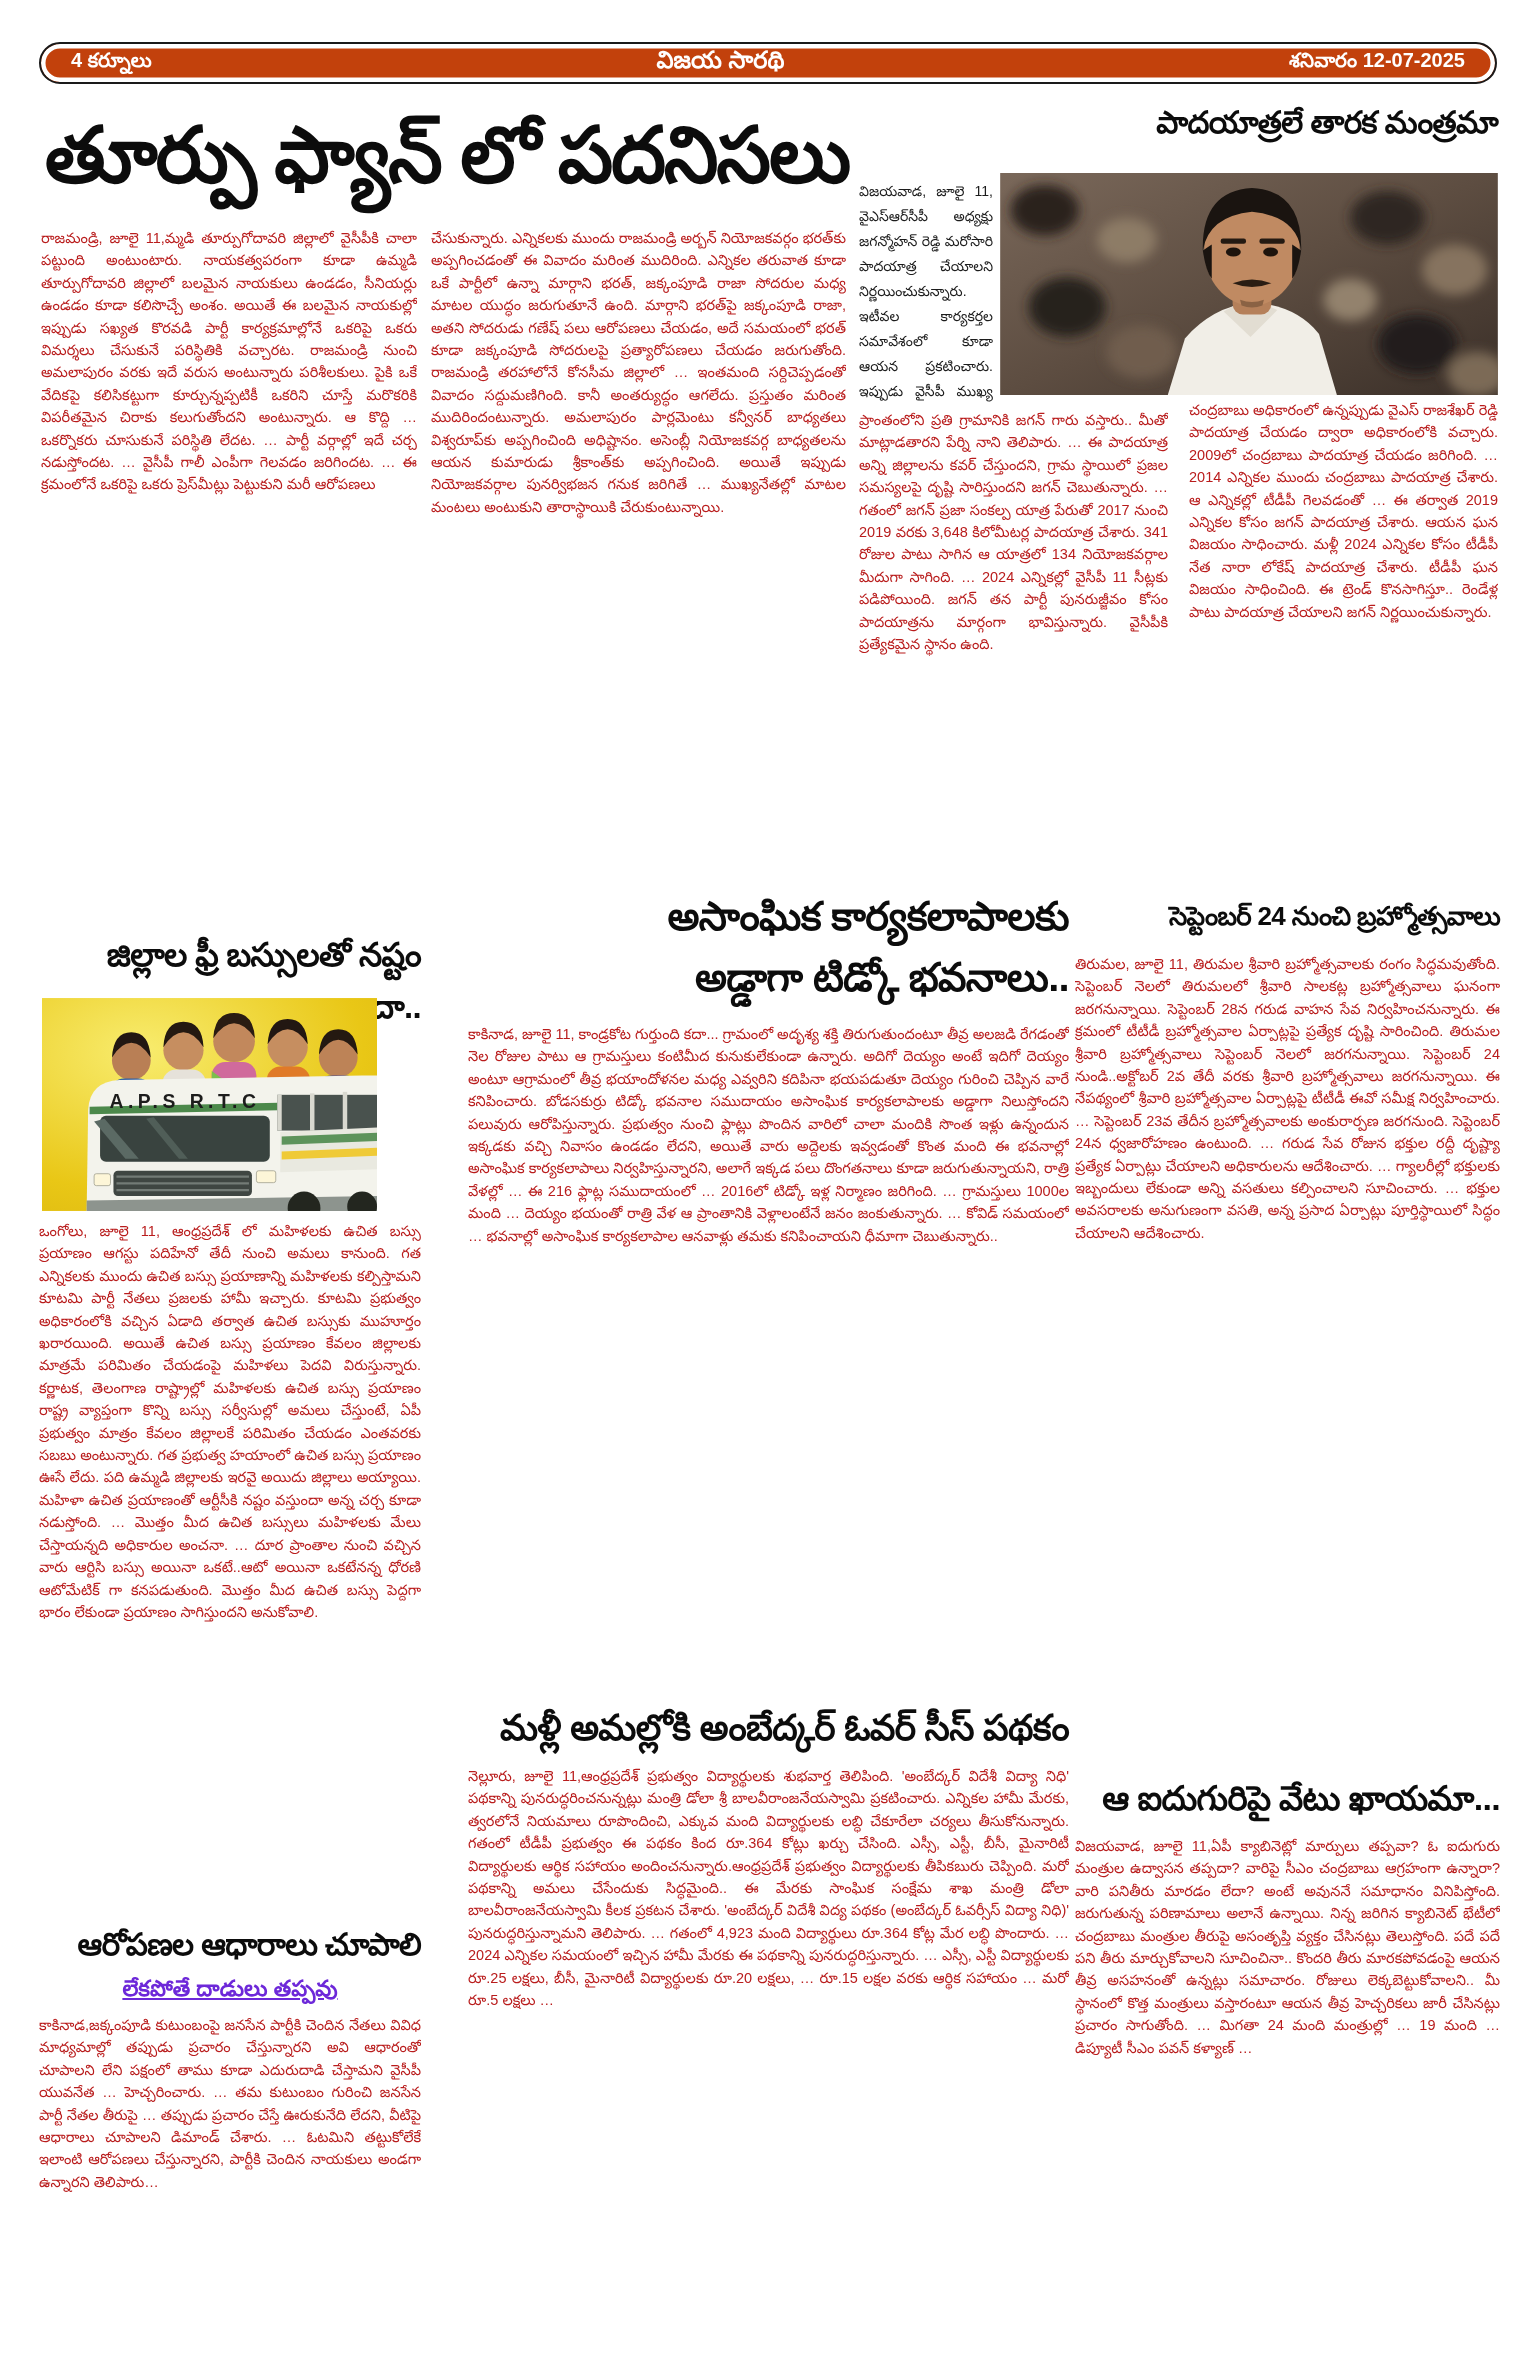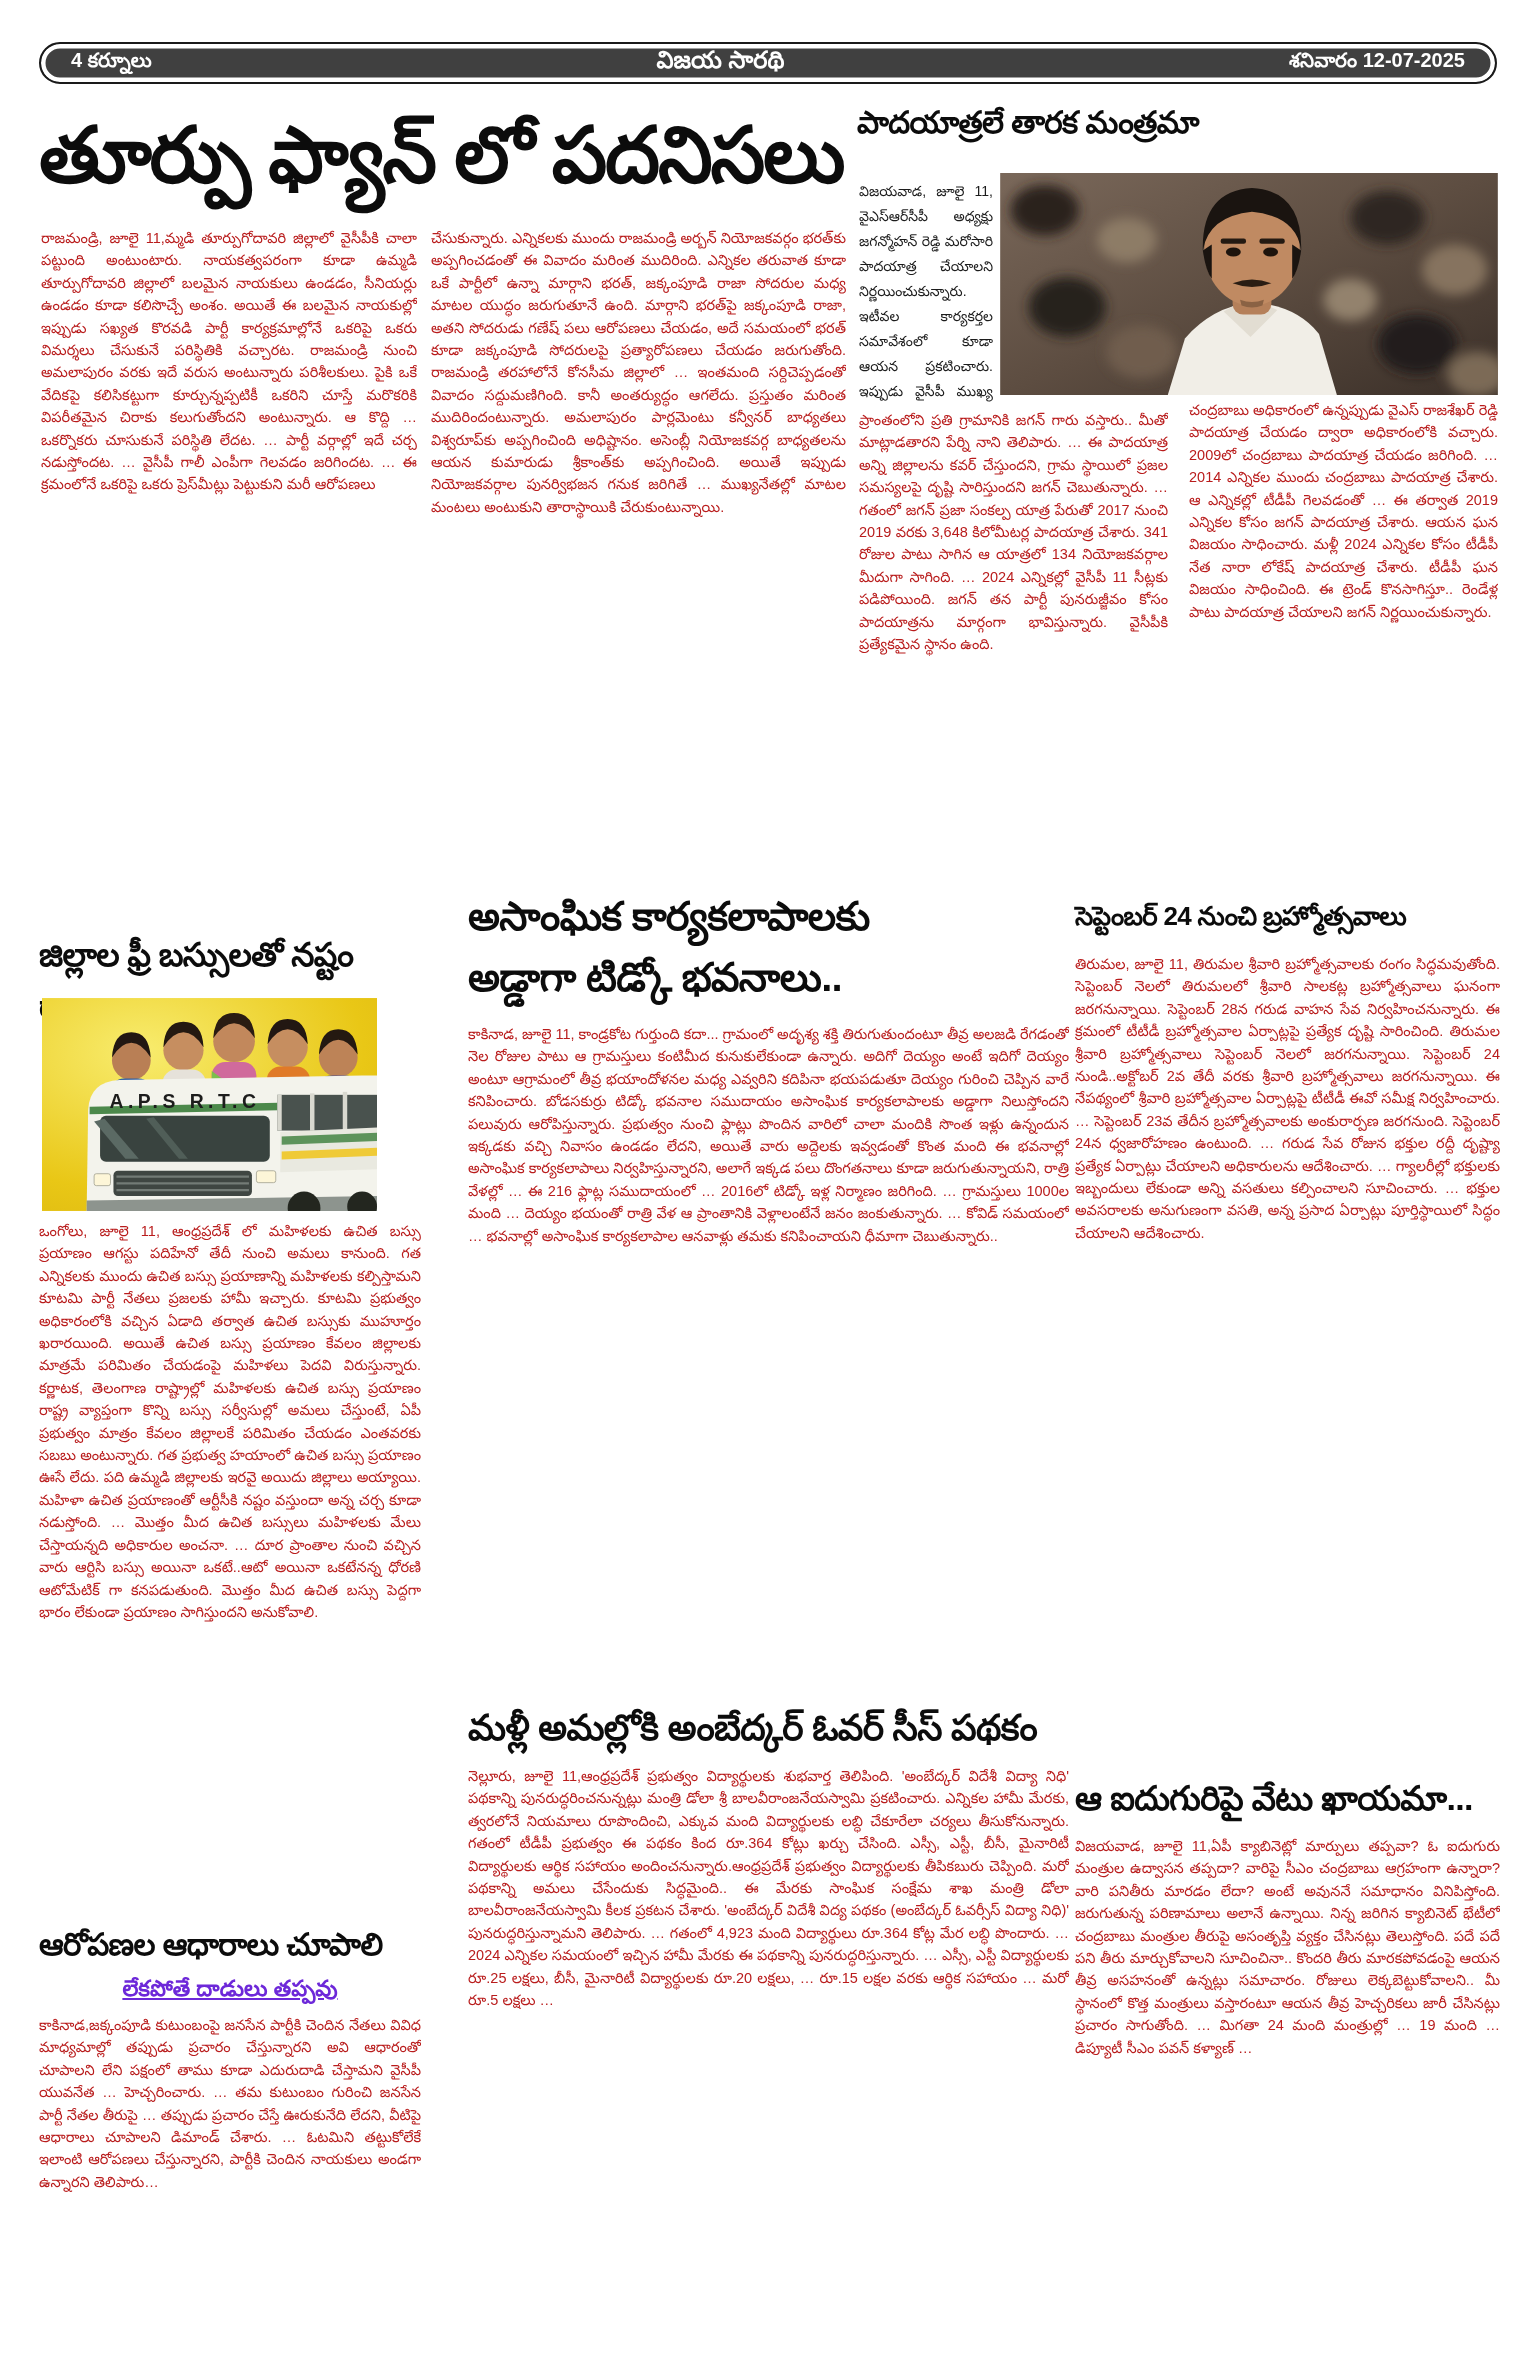--- a/index.html
+++ b/index.html
@@ -1,27 +1,27 @@
 <!DOCTYPE html>
 <html style="font-size:12px"><head>
 <meta charset="utf-8">
 <style>
   html,body{margin:0;padding:0;background:#9a9a9a;}
   .page{position:relative;width:1541px;height:2377px;background:#ffffff;
         font-family:"Liberation Sans","DejaVu Sans",sans-serif;color:#161616;overflow:hidden;}
   .abs{position:absolute;box-sizing:border-box;}
   
-  .masthead{left:39px;top:42px;width:1458px;height:42px;background:#404040;
+  .masthead{left:39px;top:42px;width:1458px;height:42px;background:#c2410c;
             border:2.2px solid #1a1a1a;border-radius:21px;
             box-shadow:inset 0 0 0 4.5px #ffffff;
             display:flex;align-items:center;justify-content:space-between;
             padding:0 30px;color:#ffffff;font-weight:700;font-size:20px;}
   .masthead .center{font-size:24px;font-weight:800;}
   
-  .hl{font-weight:800;color:#0c0c0c;text-align:left;letter-spacing:-0.7px;}
+  .hl{font-weight:800;color:#0c0c0c;text-align:right;letter-spacing:-0.7px;}
   .hl-main{left:39px;top:91px;width:810px;height:133px;font-size:78px;line-height:128px;letter-spacing:-2.2px;}
   .hl-pada{left:857px;top:88px;width:641px;height:72px;font-size:31px;line-height:70px;}
   .hl-tidco{left:468px;top:886px;width:601px;height:125px;font-size:40px;line-height:61px;white-space:pre-line;}
   .hl-brahm{left:1075px;top:892px;width:425px;height:52px;font-size:26px;line-height:49px;}
   .hl-bus{left:39px;top:929px;width:382px;height:55px;font-size:33px;line-height:52px;}
   .hl-ambed{left:468px;top:1702px;width:601px;height:54px;font-size:36px;line-height:52px;}
   .hl-cab{left:1075px;top:1773px;width:425px;height:54px;font-size:34px;line-height:51px;}
   .hl-alleg{left:39px;top:1922px;width:382px;height:48px;font-size:31px;line-height:46px;}
   .sub-alleg{left:39px;top:1973px;width:382px;height:34px;font-size:22.4px;line-height:31px;
              font-weight:700;text-align:center;text-decoration:underline;color:#6d28d9;}

